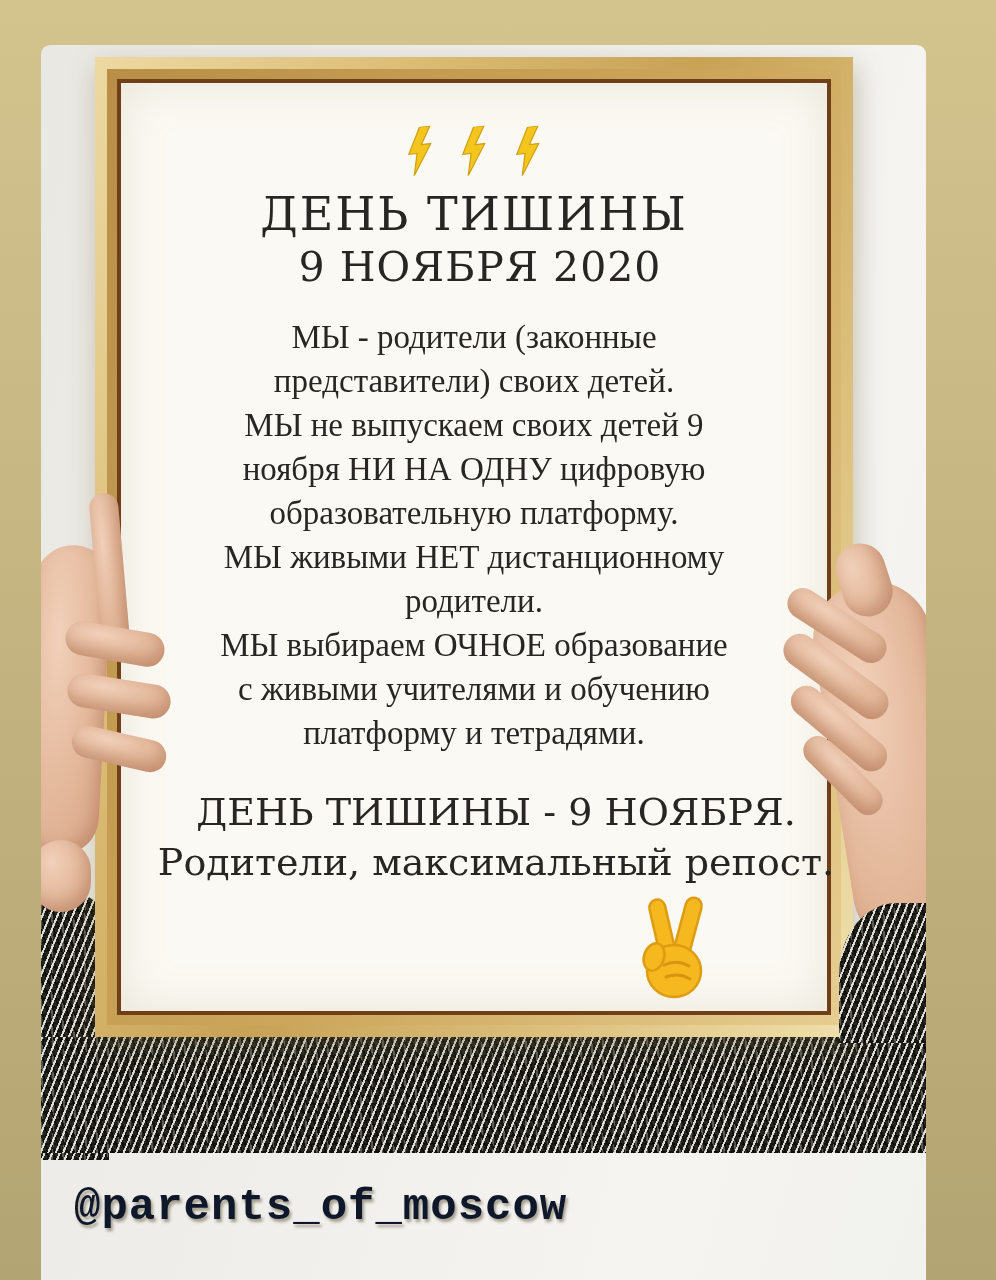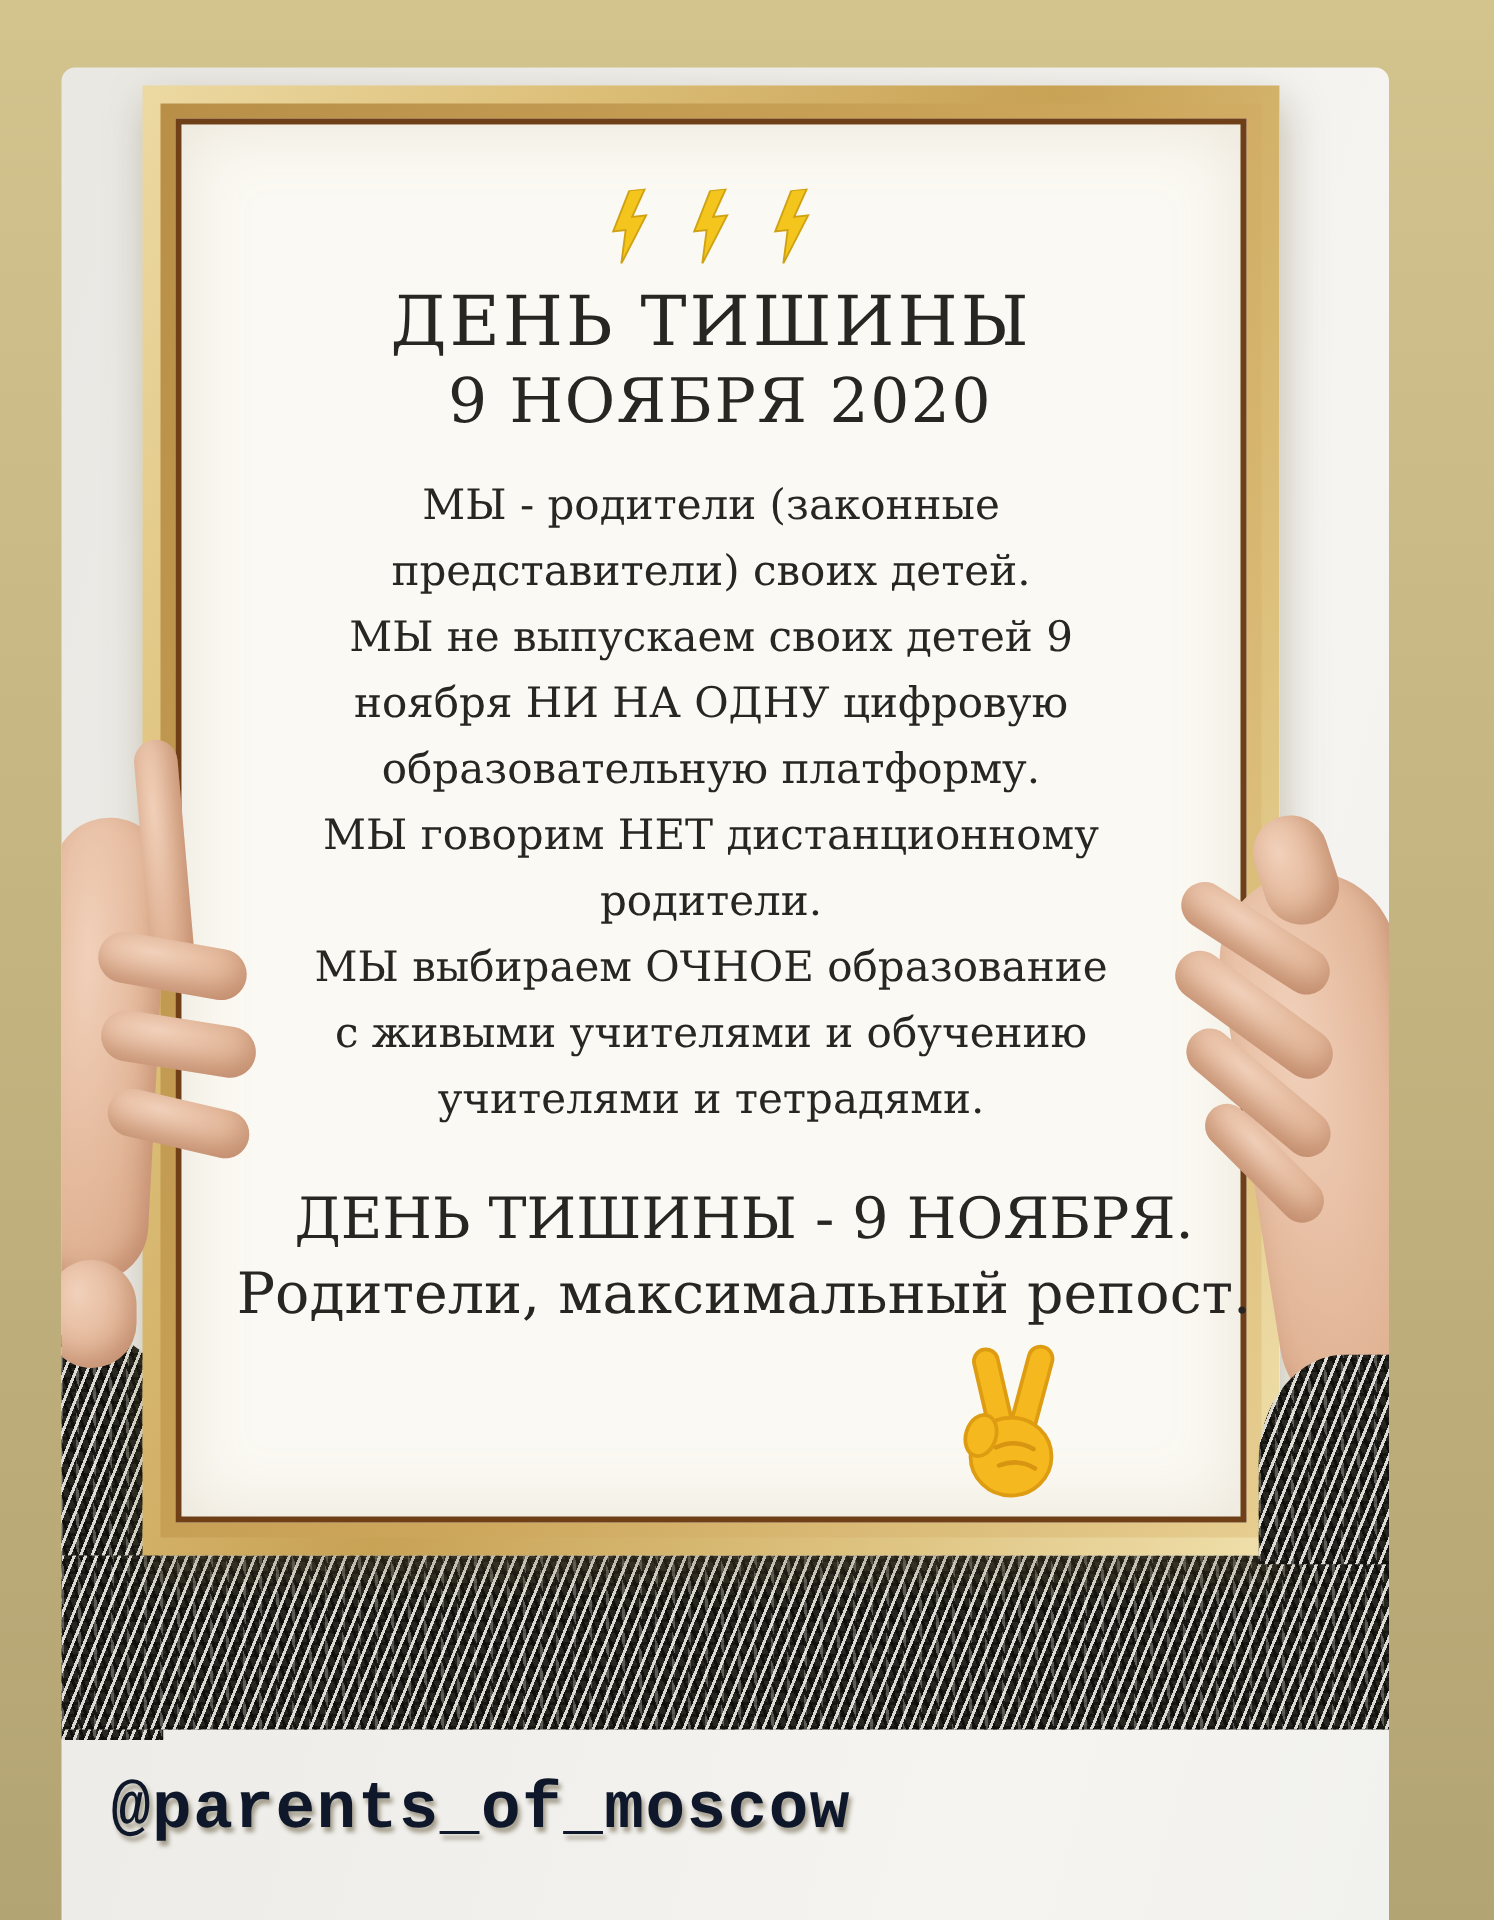--- a/index.html
+++ b/index.html
@@ -41,21 +41,21 @@
   .poster{
     position:absolute;inset:22px;background:#fbf9f3;border:4px solid #6f4018;
     box-shadow:inset 0 0 46px rgba(175,160,120,0.22);
     display:flex;flex-direction:column;align-items:center;
     color:#272623;text-align:center;
   }
   .lightning-row{margin-top:44px;display:flex;gap:20px;}
   .poster-title{margin-top:12px;font-size:46px;letter-spacing:2px;white-space:nowrap;}
   .poster-date{margin-top:2px;font-size:41px;letter-spacing:1px;white-space:nowrap;margin-left:12px;}
   .poster-body{margin-top:24px;}
-  .poster-body div{font-size:28px;line-height:44px;white-space:nowrap;}
+  .poster-body div{font-size:33px;line-height:44px;white-space:nowrap;font-family:Liberation Serif, serif;}
   .poster-footer{margin-top:32px;margin-left:44px;}
   .poster-footer div{font-size:38px;line-height:50px;white-space:nowrap;}
   .victory-wrap{margin-top:8px;transform:translateX(200px);}
   
   .skin{
     position:absolute;
     background:radial-gradient(ellipse at 35% 30%, #f1d0ba 0%, #e3b799 55%, #d6a283 100%);
     box-shadow:inset -5px -8px 14px rgba(150,90,60,0.30);
   }
   .hand-left  .part{z-index:6;}
@@ -105,25 +105,25 @@
 
       <div class="poster-title">ДЕНЬ ТИШИНЫ</div>
       <div class="poster-date">9 НОЯБРЯ 2020</div>
 
       <div class="poster-body">
         <div>МЫ - родители (законные</div>
         <div>представители) своих детей.</div>
         <div>МЫ не выпускаем своих детей 9</div>
         <div>ноября НИ НА ОДНУ цифровую</div>
         <div>образовательную платформу.</div>
-        <div>МЫ говорим НЕТ дистанционному</div>
+        <div>МЫ живыми НЕТ дистанционному</div>
         <div>родители.</div>
         <div>МЫ выбираем ОЧНОЕ образование</div>
         <div>с живыми учителями и обучению</div>
-        <div>учителями и тетрадями.</div>
+        <div>платформу и тетрадями.</div>
       </div>
 
       <div class="poster-footer">
         <div>ДЕНЬ ТИШИНЫ - 9 НОЯБРЯ.</div>
         <div>Родители, максимальный репост.</div>
       </div>
 
       <div class="victory-wrap">
         <svg width="92" height="104" viewBox="0 0 92 104">
           <g fill="#f5b81e" stroke="#dd9c12" stroke-width="2.5">

